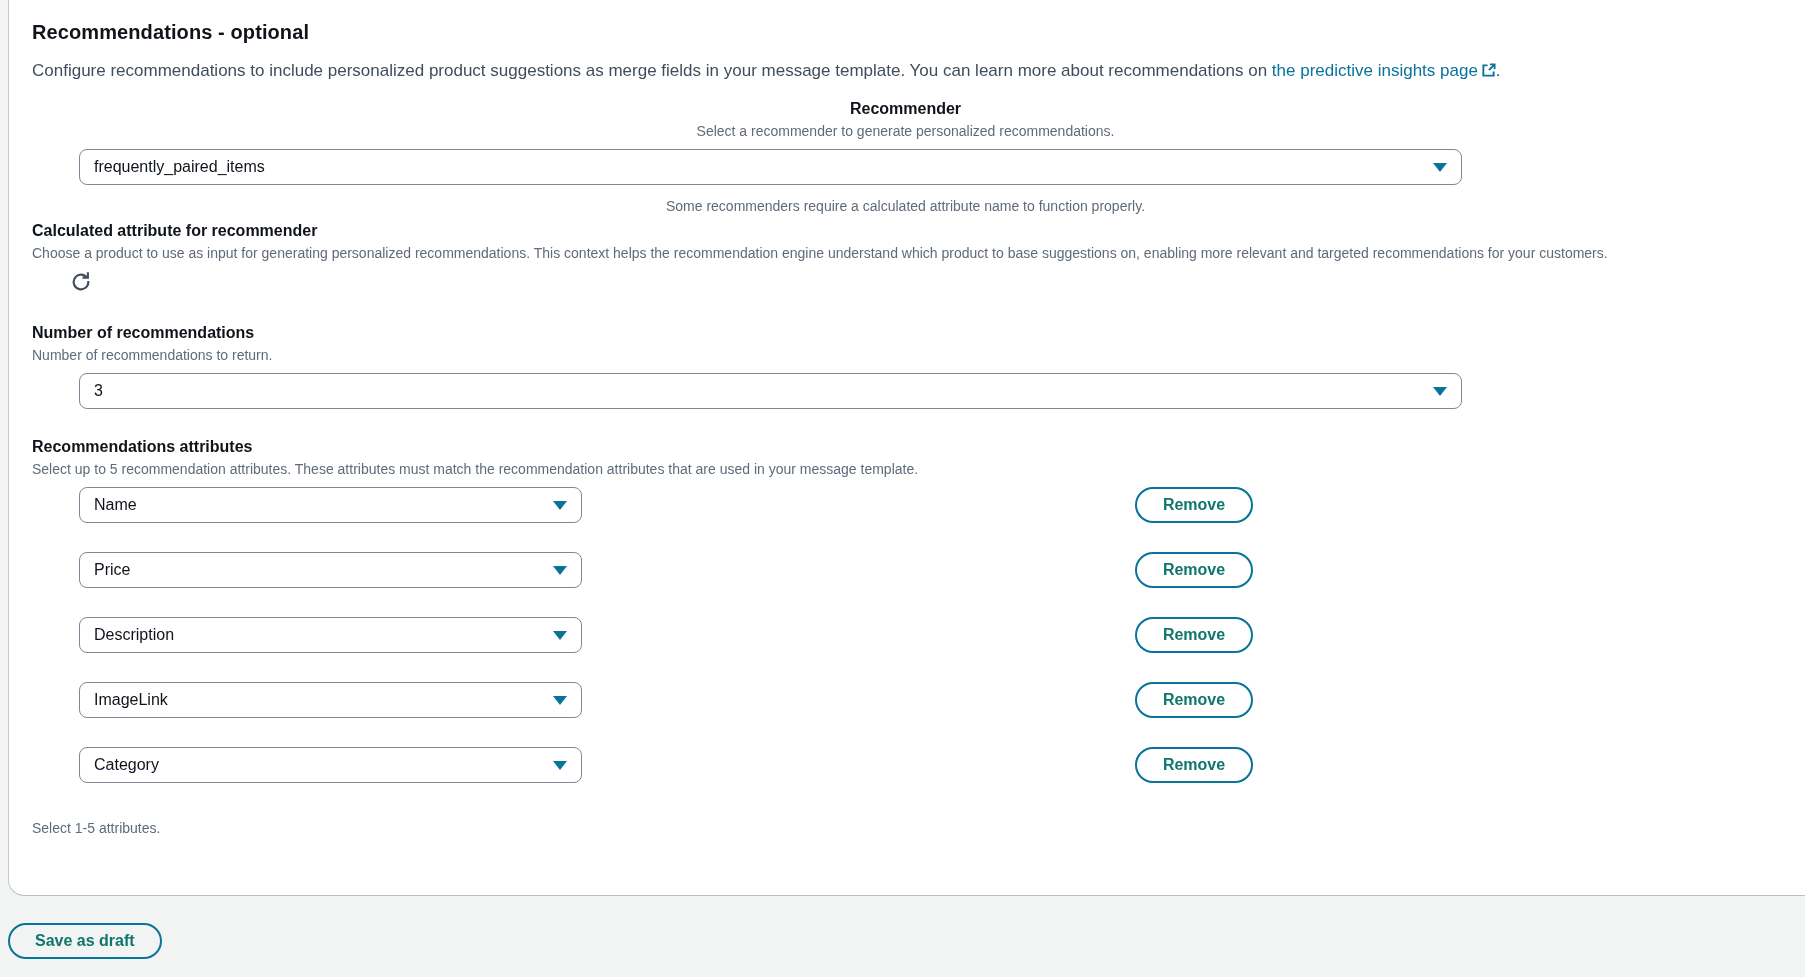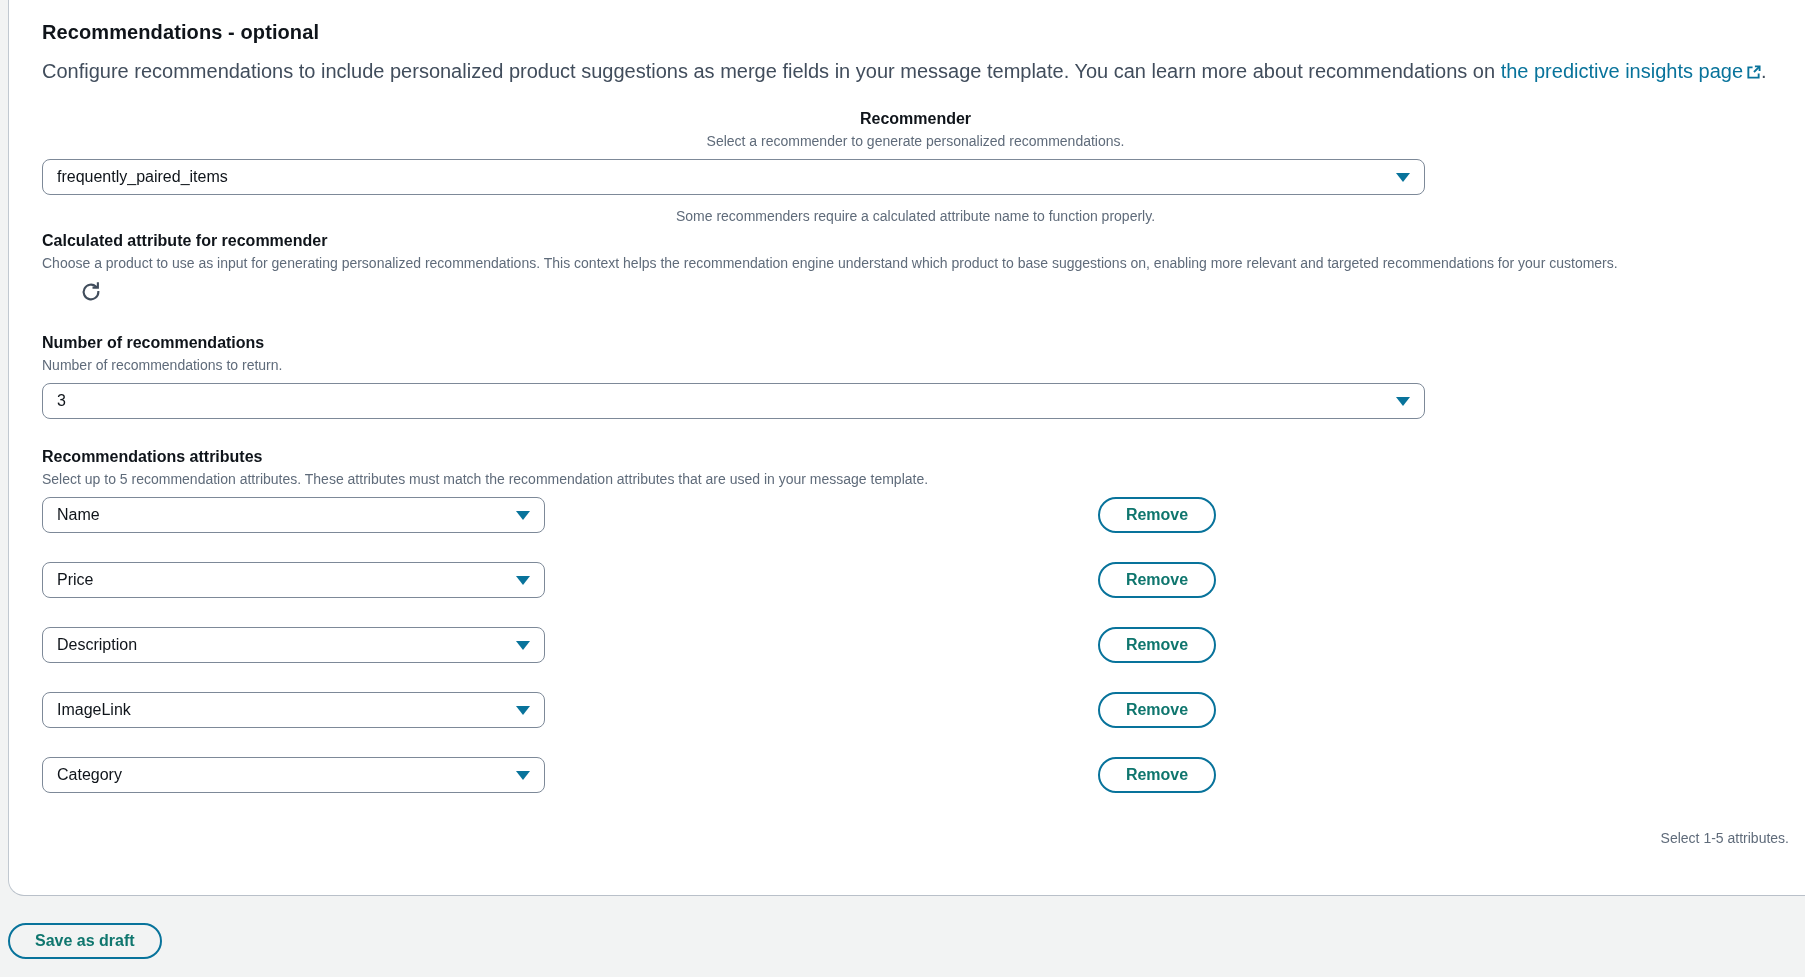--- a/index.html
+++ b/index.html
@@ -10,35 +10,35 @@
     color: #0f141a;
   }
   .panel {
     background: #ffffff;
     margin-left: 8px;
     width: calc(100% - 8px);
     height: 896px;
     border-left: 1px solid #c1c8d0;
     border-bottom: 1px solid #b9c0c9;
     border-radius: 0 0 0 16px;
-    padding: 21px 0 0 33px;
+    padding: 21px 0 0 23px;
   }
   .panel-inner { width: 1747px; }
   h2.section-title {
     font-size: 20px;
     font-weight: 700;
     color: #0f141a;
     letter-spacing: 0.1px;
     margin-bottom: 17px;
   }
   .intro {
-    font-size: 20px;
+    font-size: 17px;
     color: #414d5c;
     line-height: 20px;
-    margin-bottom: 26px;
+    margin-bottom: 16px;
     white-space: nowrap;
   }
   .link {
     color: #08739b;
     text-decoration: none;
     cursor: pointer;
   }
   .ext-icon { display: inline-block; vertical-align: -2px; margin-left: 3px; }
   .form-field { margin-bottom: 28px; }
   .field-label {
@@ -59,20 +59,21 @@
     position: relative;
     height: 36px;
     width: 1383px;
     border: 1px solid #7d8998;
     border-radius: 8px;
     background: #ffffff;
     display: flex;
     align-items: center;
     padding: 0 36px 0 14px;
     cursor: pointer;
+    margin-left: 47px;
   }
   .select-value { font-size: 16px; color: #0f141a; }
   .caret {
     position: absolute;
     right: 14px;
     top: 50%;
     margin-top: -4px;
     width: 0; height: 0;
     border-left: 7px solid transparent;
     border-right: 7px solid transparent;
@@ -115,21 +116,21 @@
     font-weight: 700;
     color: #0f766e;
     background: #ffffff;
     border: 2px solid #08739b;
     border-radius: 19px;
     height: 36px;
     padding: 0 21px;
     cursor: pointer;
   }
   .attr-row .btn { margin-left: 553px; width: 118px; padding: 0; }
-  .attrs-constraint { margin-top: 36px; text-align: right; }
+  .attrs-constraint { margin-top: 36px; }
   .footer { padding: 27px 0 0 8px; background: #f2f3f3; }
   .footer .btn { background: transparent; padding: 1px 25px; }
 </style>
 </head>
 <body>
 
 <div class="panel">
   <div class="panel-inner">
 
     <h2 class="section-title">Recommendations - optional</h2>

